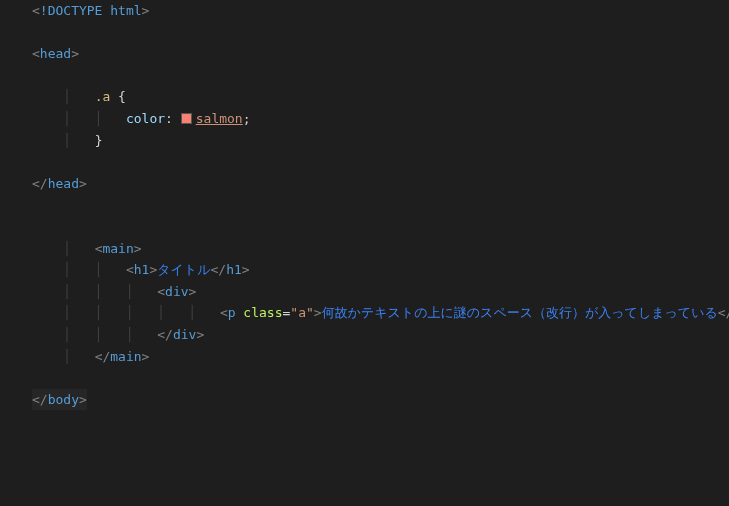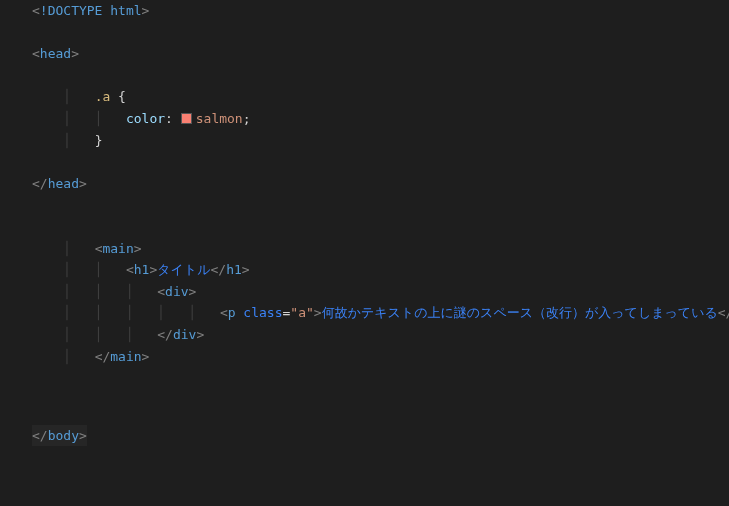--- a/index.html
+++ b/index.html
@@ -22,43 +22,42 @@
     height: 21.6px;
   }
   .bracket { color: #808080; }
   .doctype-bang { color: #569cd6; }
   .doctype-kw { color: #569cd6; text-transform: uppercase; }
   .tag { color: #569cd6; }
   .css-sel { color: #d7ba7d; }
   .css-brace { color: #d4d4d4; }
   .css-prop { color: #9cdcfe; }
   .css-colon { color: #d4d4d4; }
-  .css-val { color: #ce9178; }
+  .css-val { color: #ce9178; text-decoration: underline; }
   .swatch {
     display: inline-block;
     width: 11px;
     height: 11px;
     background: #fa8072;
     border: 1px solid #555;
     margin-right: 4px;
     vertical-align: -1px;
   }
-  .attr-name { color: #3b82f6; }
+  .attr-name { color: #bef264; }
   .attr-eq { color: #d4d4d4; }
   .attr-quote { color: #ce9178; }
   .attr-val { color: #ce9178; }
   .text { color: #3b82f6; }
   .guide {
     color: #404040;
     user-select: none;
   }
   .cursor-line {
     background: rgba(255,255,255,0.04);
     display: inline-block;
-    margin-top: 36px;
   }
 </style>
 </head>
 <body>
 
 <div class="editor">
 
 <div class="line"><span class="bracket">&lt;</span><span class="doctype-bang">!</span><span class="doctype-kw">DOCTYPE</span> <span class="tag">html</span><span class="bracket">&gt;</span></div>
 
 

